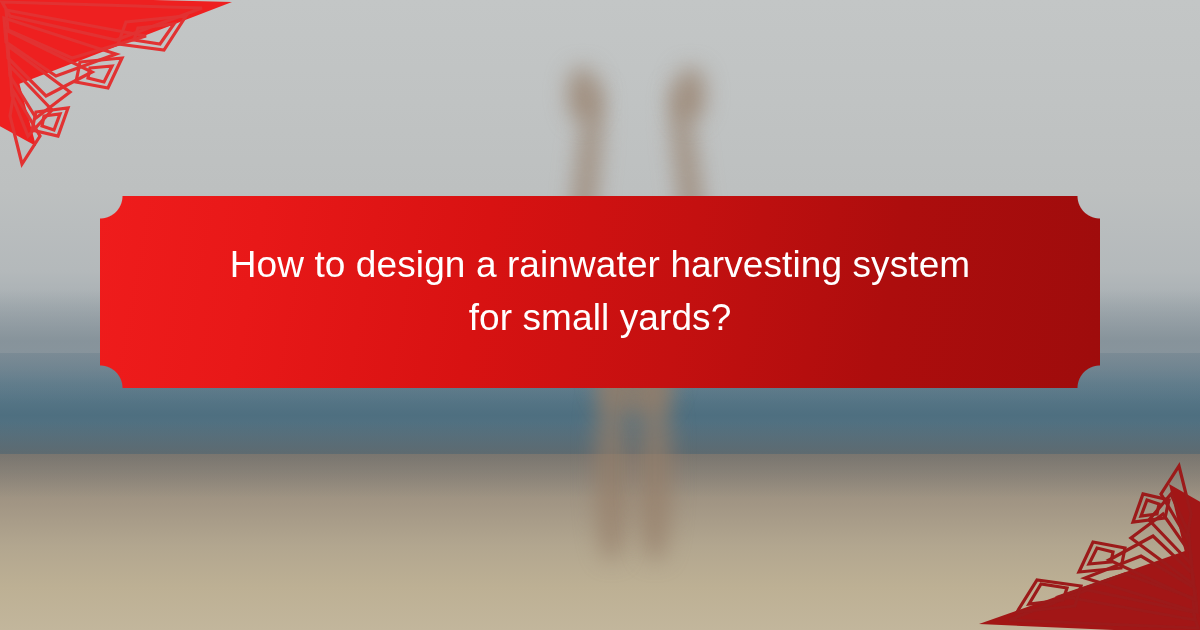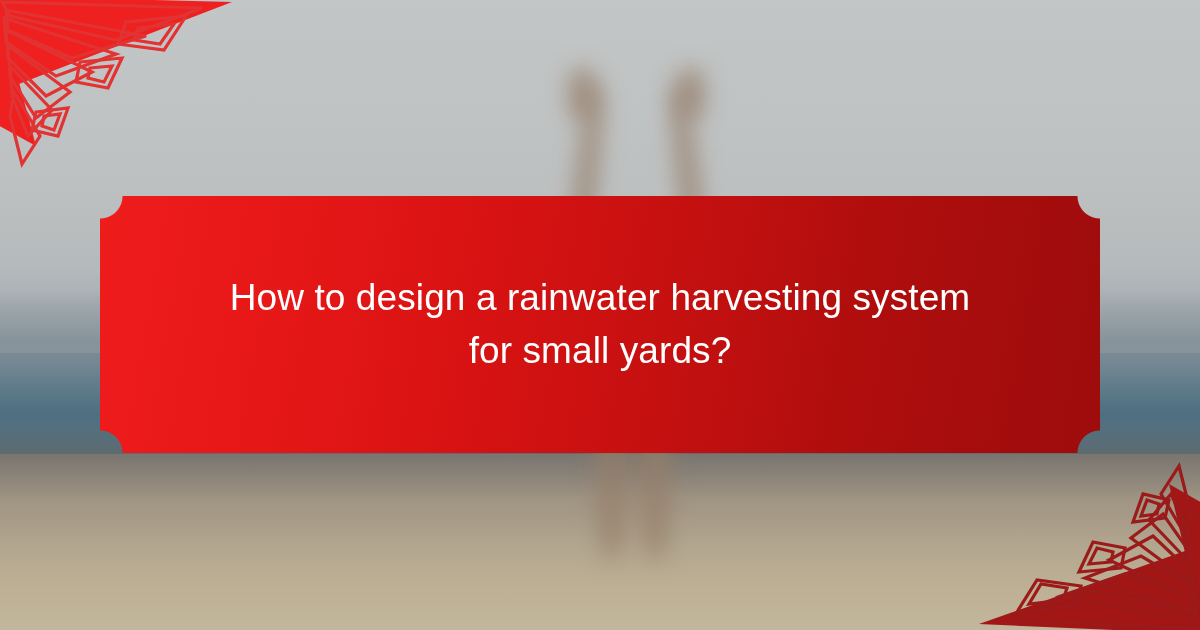--- a/index.html
+++ b/index.html
@@ -81,21 +81,21 @@
 
   
   .ornament { position:absolute; pointer-events:none; }
   .ornament-tl { left:-4px; top:-4px; width:240px; height:210px; }
   .ornament-br { right:-4px; bottom:-4px; width:235px; height:200px; }
 
   
   #banner {
     position:absolute;
     left:100px; top:196px;
-    width:1000px; height:257px;
+    width:1000px; height:192px;
     background:linear-gradient(100deg,
         #ef1c1c 0%,
         #e81818 16%,
         #d81212 38%,
         #c41010 58%,
         #ad0d0d 78%,
         #9e0c0c 100%);
     display:flex;
     align-items:center;
     justify-content:center;

